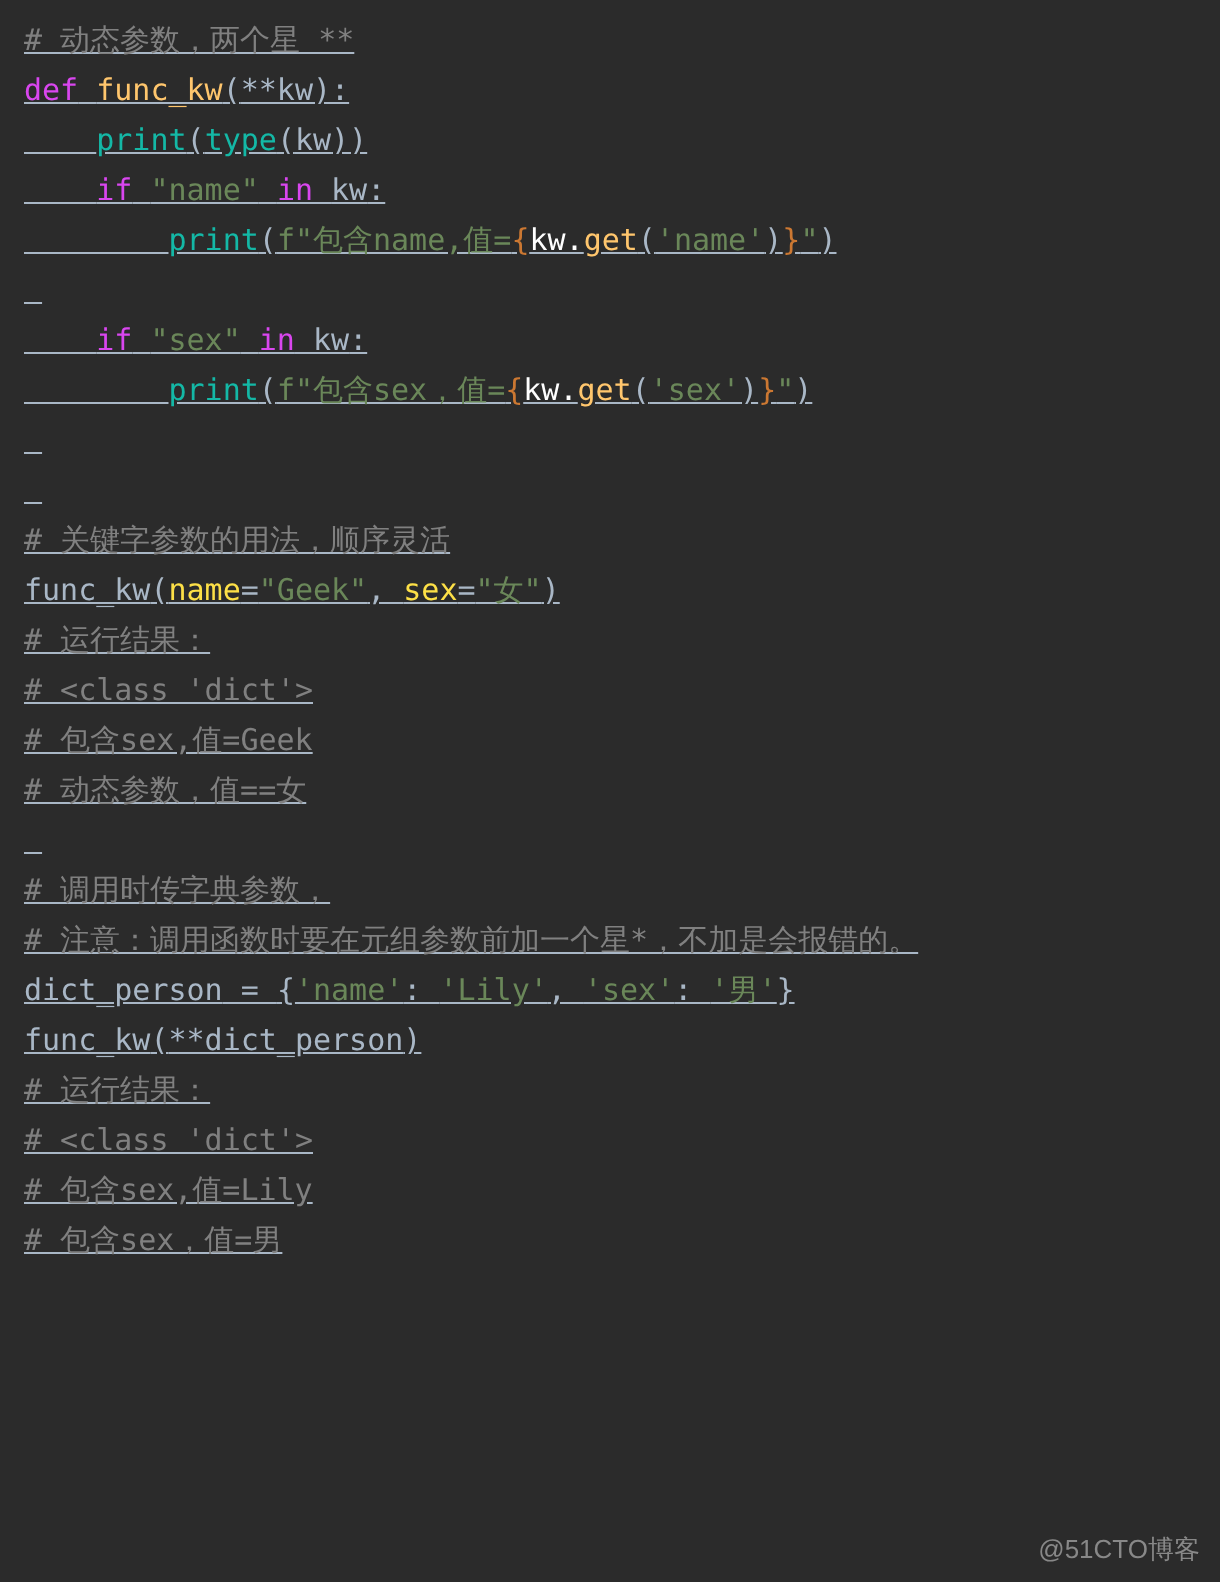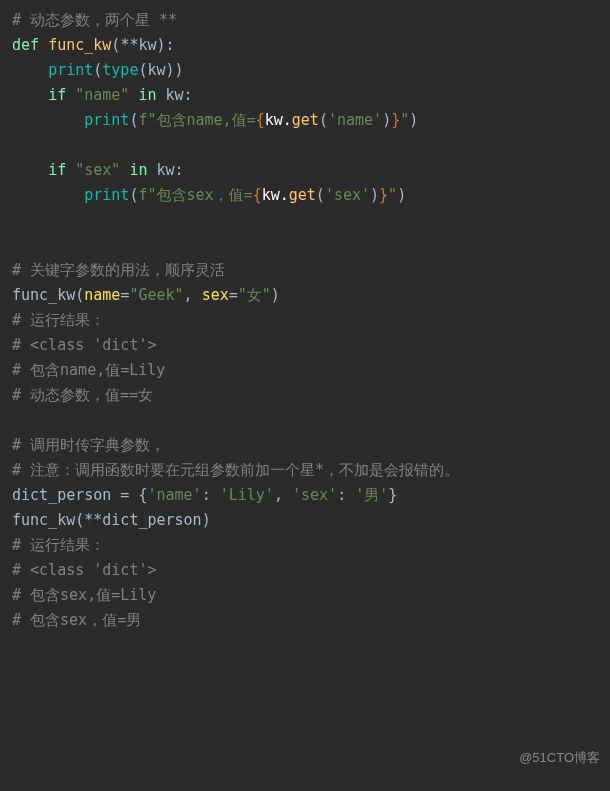--- a/index.html
+++ b/index.html
@@ -15,34 +15,35 @@
       color: #a9b7c6;
       padding: 8px 12px;
       width: 610px;
       height: 791px;
       position: relative;
       overflow: hidden;
     }
     .code-line {
       white-space: pre;
       min-height: 25px;
+      text-decoration: underline;
     }
     .comment { color: #808080; }
-    .keyword { color: #86efac; }
+    .keyword { color: #d946ef; }
     .funcname { color: #ffc66d; }
     .punct { color: #a9b7c6; }
     .builtin { color: #14b8a6; }
     .param { color: #a9b7c6; }
     .string { color: #6a8759; }
     .fstring-brace { color: #cc7832; }
     .fstring-expr { color: #ffffff; }
     .kwarg-name { color: #fde047; }
     .watermark {
       position: absolute;
-      bottom: 23px;
+      bottom: 6px;
       right: 10px;
       color: #888888;
       font-size: 13px;
       font-family: sans-serif;
     }
   </style>
 </head>
 <body>
 
 <div class="code-line"><span class="comment"># 动态参数，两个星 **</span></div>
@@ -63,21 +64,21 @@
 
 <div class="code-line"> </div>
 <div class="code-line"> </div>
 
 <div class="code-line"><span class="comment"># 关键字参数的用法，顺序灵活</span></div>
 
 <div class="code-line"><span class="param">func_kw</span><span class="punct">(</span><span class="kwarg-name">name</span><span class="punct">=</span><span class="string">"Geek"</span><span class="punct">, </span><span class="kwarg-name">sex</span><span class="punct">=</span><span class="string">"女"</span><span class="punct">)</span></div>
 
 <div class="code-line"><span class="comment"># 运行结果：</span></div>
 <div class="code-line"><span class="comment"># &lt;class 'dict'&gt;</span></div>
-<div class="code-line"><span class="comment"># 包含name,值=Lily</span></div>
+<div class="code-line"><span class="comment"># 包含sex,值=Geek</span></div>
 <div class="code-line"><span class="comment"># 动态参数，值==女</span></div>
 
 <div class="code-line"> </div>
 
 <div class="code-line"><span class="comment"># 调用时传字典参数，</span></div>
 <div class="code-line"><span class="comment"># 注意：调用函数时要在元组参数前加一个星*，不加是会报错的。</span></div>
 
 <div class="code-line"><span class="param">dict_person</span><span class="punct"> = </span><span class="punct">{</span><span class="string">'name'</span><span class="punct">: </span><span class="string">'Lily'</span><span class="punct">, </span><span class="string">'sex'</span><span class="punct">: </span><span class="string">'男'</span><span class="punct">}</span></div>
 
 <div class="code-line"><span class="param">func_kw</span><span class="punct">(</span><span class="param">**dict_person</span><span class="punct">)</span></div>

